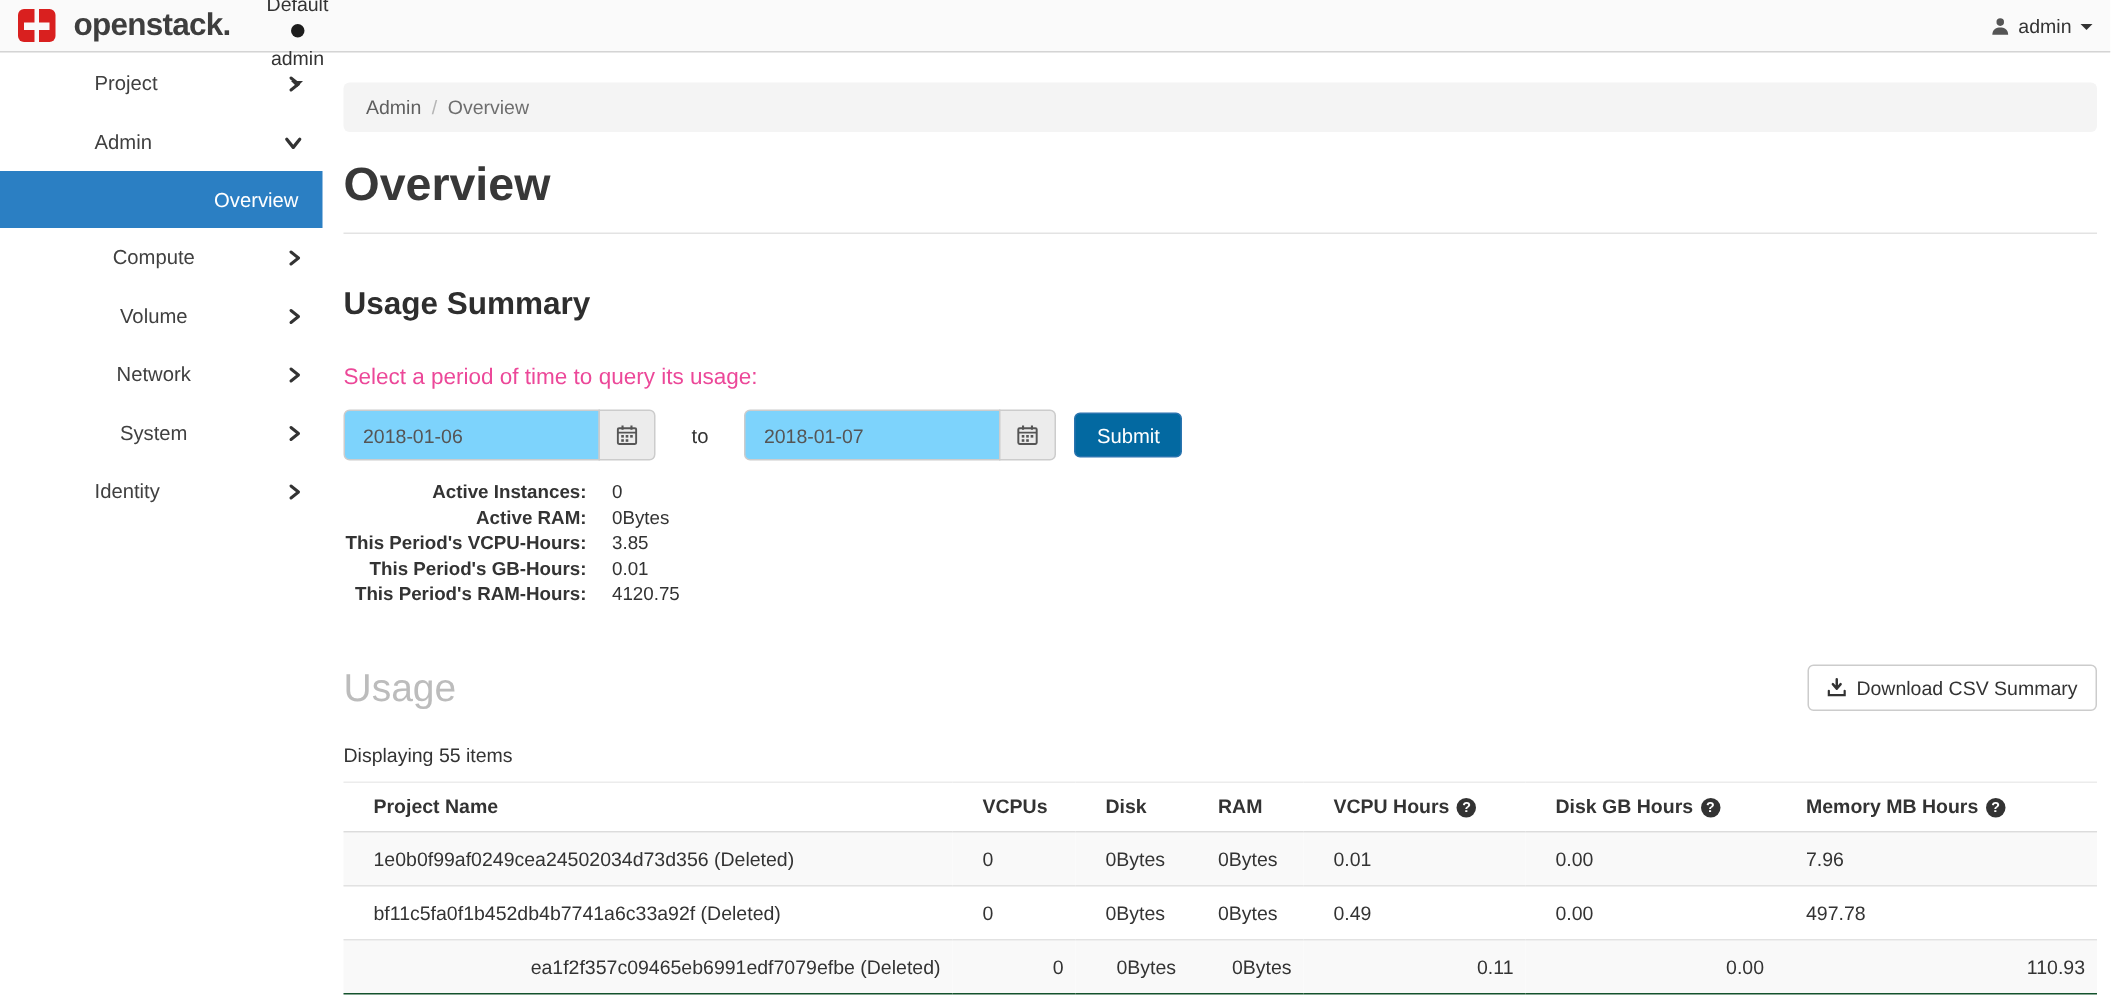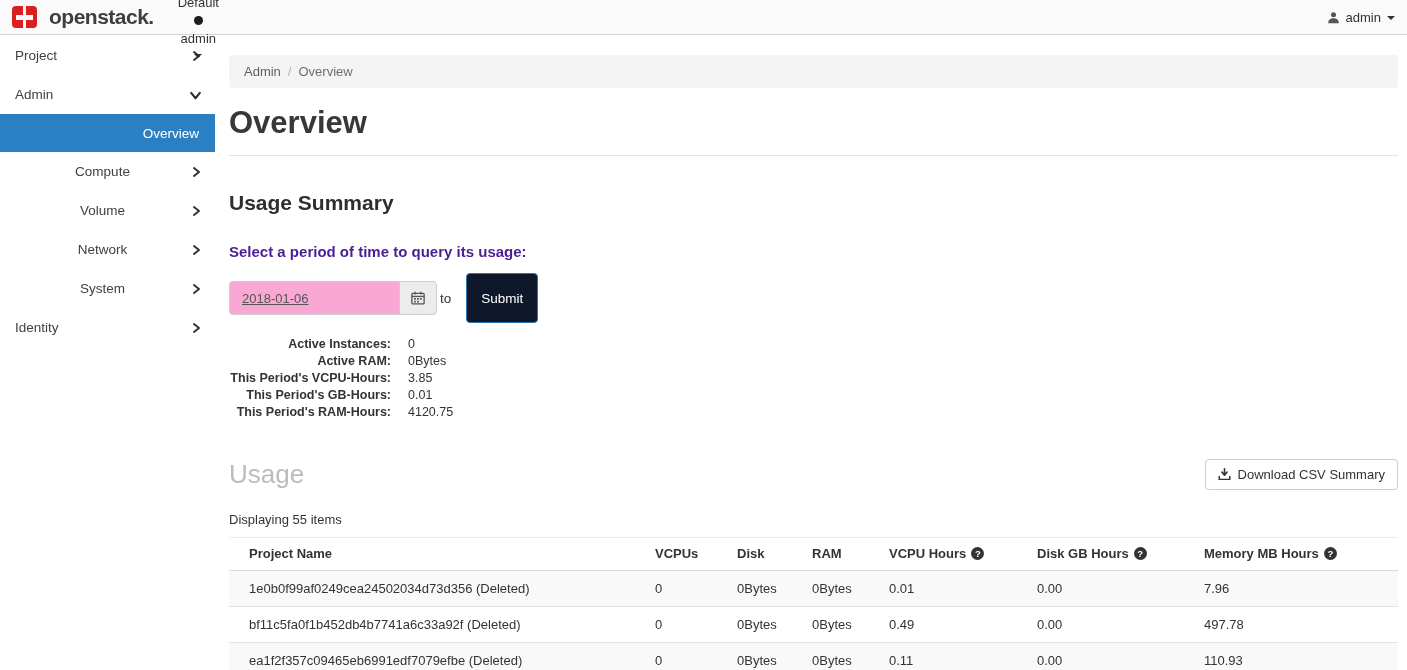--- a/index.html
+++ b/index.html
@@ -20,70 +20,70 @@
   .caret { width:0; height:0; border-left:4px solid transparent; border-right:4px solid transparent;
     border-top:4px solid #333; margin-top:2px; }
   .nav-spacer { flex:1; }
   .user-menu { display:flex; align-items:center; gap:6px; font-size:13px; cursor:pointer; }
 
   
   .layout { display:flex; height:635px; }
   .sidebar { width:215px; flex-shrink:0; padding-top:1px; }
   .side-row { height:39px; display:flex; align-items:center; position:relative;
     font-size:13.5px; color:#404040; cursor:pointer; }
-  .side-row.level1 { padding-left:15px; }
+  .side-row.level1 { padding-left:15px;margin-left:48px; }
   .side-chevron { position:absolute; right:13px; top:50%; transform:translateY(-50%); display:flex; }
   .side-row.selected { background:#2b7fc3; color:#fff; justify-content:flex-end;
     padding-right:16px; height:38px; }
   .nested-label { position:absolute; left:15px; right:25px; text-align:center; }
 
   .content { flex:1; padding:20px 9px 0 14px; }
 
   .breadcrumb-bar { background:#f4f4f4; border-radius:4px; padding:9px 15px;
     font-size:13px; color:#5f5f5f; display:flex; gap:7px; }
   .crumb-sep { color:#b5b5b5; }
   .crumb-current { color:#6e6e6e; }
 
   .page-title { font-size:31px; font-weight:bold; color:#383838; margin:17px 0 14px; }
   .title-rule { border:none; border-top:1px solid #e3e3e3; }
 
   .usage-summary-heading { font-size:21px; font-weight:bold; color:#2e2e2e; margin-top:35px; }
-  .prompt { font-size:15px; font-weight:bold; color:#4c1d95; margin-top:28px; }
+  .prompt { font-size:15px; font-weight:normal; color:#ec4899; margin-top:28px; }
   .hint { font-size:13px; color:#b3b3b3; margin-top:4px; }
 
   .date-form { display:flex; align-items:center; margin-top:13px; }
   .input-group { display:flex; }
   .date-input { width:171px; height:34px; border:1px solid #ccc; border-radius:4px 0 0 4px;
-    padding:6px 12px; font-size:13px; color:#555; outline:none; background:#f9a8d4;text-decoration:underline; }
+    padding:6px 12px; font-size:13px; color:#555; outline:none; background:#7dd3fc; }
   .input-addon { width:38px; height:34px; display:flex; align-items:center; justify-content:center;
     background:#ececec; border:1px solid #ccc; border-radius:0 4px 4px 0; margin-left:-1px; cursor:pointer; }
-  .to-label { font-size:13.5px; margin:0 3px; }
-  .submit-btn { background:#0f172a; color:#fff; border:1px solid #2a74af; border-radius:4px;
-    padding:0 14px; height:50px; font-size:13.5px; margin-left:12px; cursor:pointer;
+  .to-label { font-size:13.5px; margin:0 24px; }
+  .submit-btn { background:#0369a1; color:#fff; border:1px solid #2a74af; border-radius:4px;
+    padding:0 14px; height:30px; font-size:13.5px; margin-left:12px; cursor:pointer;
     font-family:inherit; }
 
   .stats { margin-top:13px; font-size:12.5px; }
   .stat-row { display:flex; line-height:17px; }
   .stat-label { width:162px; text-align:right; font-weight:bold; color:#333; }
   .stat-value { margin-left:17px; color:#333; }
 
   .usage-header { display:flex; align-items:center; justify-content:space-between; margin-top:38px; }
   .usage-heading { font-size:26px; font-weight:normal; color:#bcbcbc; }
   .csv-btn { display:flex; align-items:center; gap:7px; background:#fff; border:1px solid #ccc;
     border-radius:4px; padding:0 12px; height:31px; font-size:13px; color:#333; cursor:pointer;
     font-family:inherit; }
 
   .count-text { font-size:13px; margin-top:22px; color:#333; }
 
   table.usage-table { width:100%; border-collapse:collapse; margin-top:10px; font-size:13px; }
   .usage-table thead th { text-align:left; font-weight:bold; color:#333;
     padding:8px 8px 9px 20px; border-top:1px solid #ececec; border-bottom:1px solid #dcdcdc; }
   .usage-table tbody td { padding:10px 8px 10px 20px; border-top:1px solid #e2e2e2; color:#333; }
   .usage-table tbody tr:nth-child(odd) { background:#f9f9f9; }
-  .usage-table tbody tr:last-child td { border-bottom:4px solid #14532d; }
+  .usage-table tbody tr:last-child td { border-bottom:1px solid #14532d;text-align:right; }
 
   .help-icon { display:inline-block; width:13px; height:13px; border-radius:50%; background:#333;
     color:#fff; font-size:9.5px; font-weight:bold; text-align:center; line-height:13px;
     margin-left:5px; vertical-align:1px; cursor:pointer; }
 </style>
 </head>
 <body>
 
 <header class="navbar">
   <div class="brand">
@@ -202,20 +202,36 @@
             <line x1="11.4" y1="0.8" x2="11.4" y2="4" stroke="#555" stroke-width="1.6"></line>
             <rect x="3.6" y="8" width="2" height="2" fill="#555"></rect>
               <rect x="7" y="8" width="2" height="2" fill="#555"></rect>
             <rect x="10.4" y="8" width="2" height="2" fill="#555"></rect>
               <rect x="3.6" y="11.2" width="2" height="2" fill="#555"></rect>
             <rect x="7" y="11.2" width="2" height="2" fill="#555"></rect>
           </svg>
         </span>
       </div>
       <span class="to-label">to</span>
+      <div class="input-group">
+        <input class="date-input" type="text" value="2018-01-07" style="">
+        <span class="input-addon">
+          <svg width="14" height="14" viewBox="0 0 16 16">
+            <rect x="1" y="2.8" width="14" height="12" rx="1" fill="none" stroke="#555" stroke-width="1.5"></rect>
+            <line x1="1" y1="6.2" x2="15" y2="6.2" stroke="#555" stroke-width="1.5"></line>
+            <line x1="4.6" y1="0.8" x2="4.6" y2="4" stroke="#555" stroke-width="1.6"></line>
+            <line x1="11.4" y1="0.8" x2="11.4" y2="4" stroke="#555" stroke-width="1.6"></line>
+            <rect x="3.6" y="8" width="2" height="2" fill="#555"></rect>
+              <rect x="7" y="8" width="2" height="2" fill="#555"></rect>
+            <rect x="10.4" y="8" width="2" height="2" fill="#555"></rect>
+              <rect x="3.6" y="11.2" width="2" height="2" fill="#555"></rect>
+            <rect x="7" y="11.2" width="2" height="2" fill="#555"></rect>
+          </svg>
+        </span>
+      </div>
       <button class="submit-btn">Submit</button>
     </div>
 
     <div class="stats">
       <div class="stat-row">
         <span class="stat-label">Active Instances:</span>
         <span class="stat-value">0</span>
       </div>
       <div class="stat-row">
         <span class="stat-label">Active RAM:</span>

